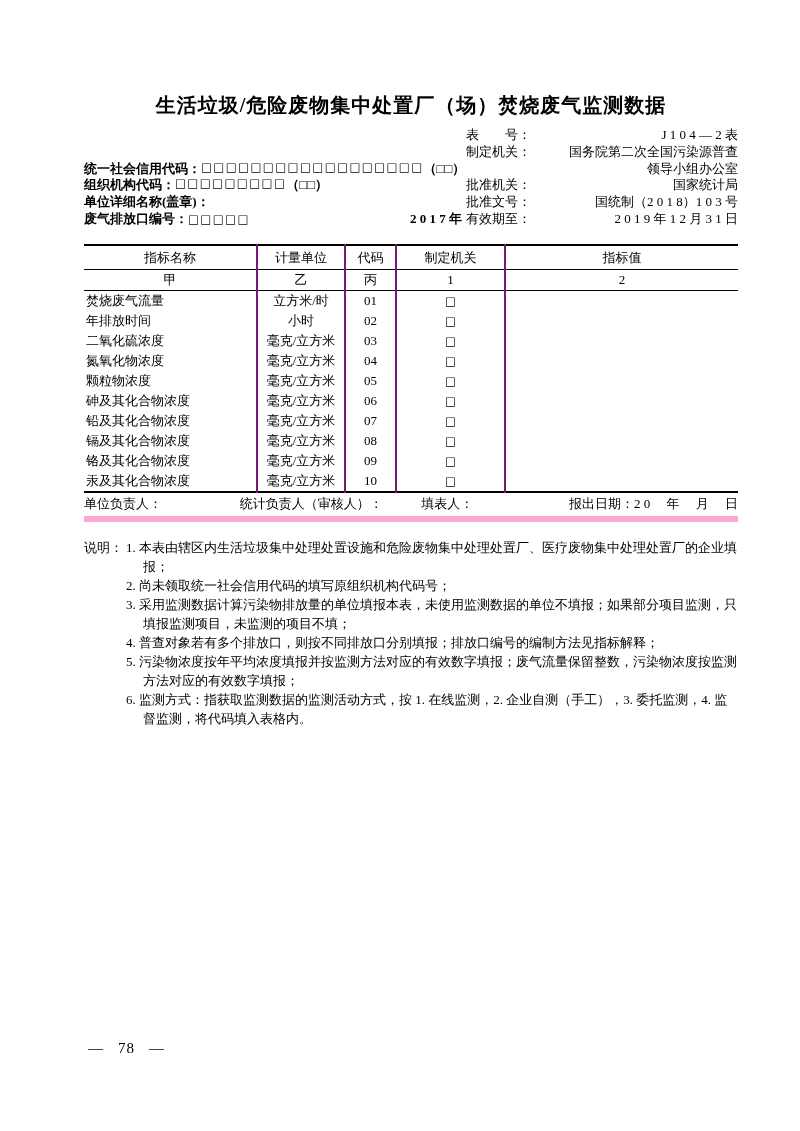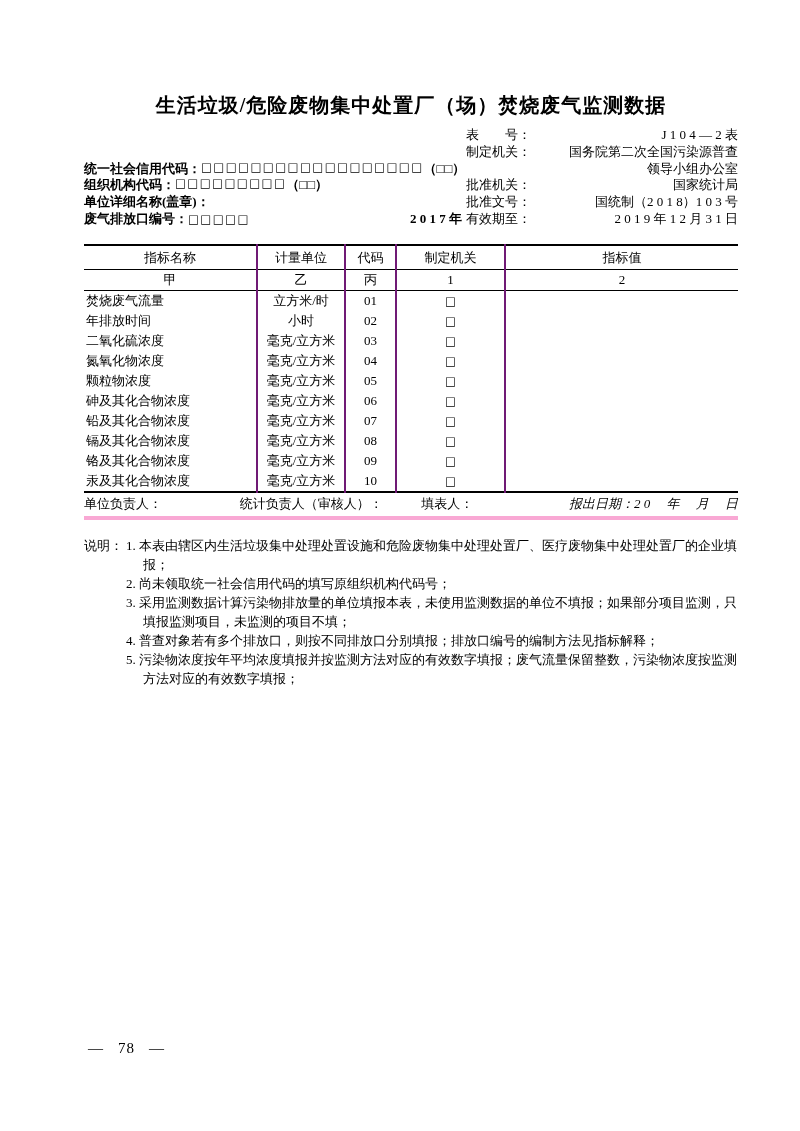--- a/index.html
+++ b/index.html
@@ -42,24 +42,24 @@
   .form-table thead tr.head-main th { height:23px; line-height:23px; }
   .form-table th + th, .form-table td + td { border-left:2px solid #701a75; }
   .form-table td.col-name { text-align:left; padding-left:2px; }
   .checkbox-glyph {
     font-family:"DejaVu Sans","Liberation Sans",sans-serif; font-size:11.5px;
   }
 
   
   .signature {
     width:654px; display:flex; align-items:center;
-    font-size:13px; height:23px; border-bottom:4px solid #f9a8d4; white-space:nowrap;
+    font-size:13px; height:23px; border-bottom:6px solid #f9a8d4; white-space:nowrap;
   }
   .sig-1 { width:158px; } .sig-2 { width:184px; } .sig-3 { width:150px; }
-  .sig-4 { flex:1; text-align:center;font-style:italic; }
+  .sig-4 { flex:1; text-align:center; }
 
   
   .notes { margin-top:16px; font-size:13px; line-height:19px; display:flex; }
   .notes-label { flex:none; width:42px; }
   .notes-items { flex:1; }
   .note-item { padding-left:17px; text-indent:-17px; }
 
   
   .page-footer {
     position:absolute; left:88px; top:1040px; font-size:15px;
@@ -237,20 +237,21 @@
     </div>
 
     <div class="notes">
       <span class="notes-label">说明：</span>
       <div class="notes-items">
           <div class="note-item">1. 本表由辖区内生活垃圾集中处理处置设施和危险废物集中处理处置厂、医疗废物集中处理处置厂的企业填报；</div>
           <div class="note-item">2. 尚未领取统一社会信用代码的填写原组织机构代码号；</div>
           <div class="note-item">3. 采用监测数据计算污染物排放量的单位填报本表，未使用监测数据的单位不填报；如果部分项目监测，只填报监测项目，未监测的项目不填；</div>
           <div class="note-item">4. 普查对象若有多个排放口，则按不同排放口分别填报；排放口编号的编制方法见指标解释；</div>
           <div class="note-item">5. 污染物浓度按年平均浓度填报并按监测方法对应的有效数字填报；废气流量保留整数，污染物浓度按监测方法对应的有效数字填报；</div>
+          <div class="note-item">6. 监测方式：指获取监测数据的监测活动方式，按 1. 在线监测，2. 企业自测（手工），3. 委托监测，4. 监督监测，将代码填入表格内。</div>
         </div>
     </div>
 
   </div>
 
   <div class="page-footer">
     <span>—</span>
     <span>78</span>
     <span>—</span>
   </div>

